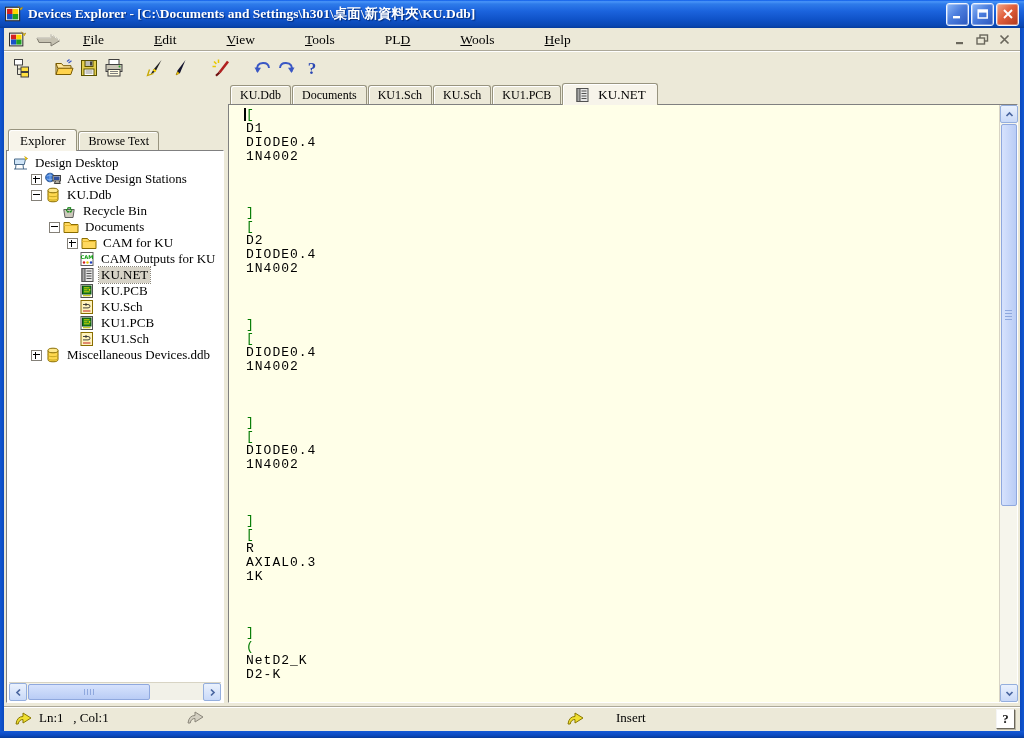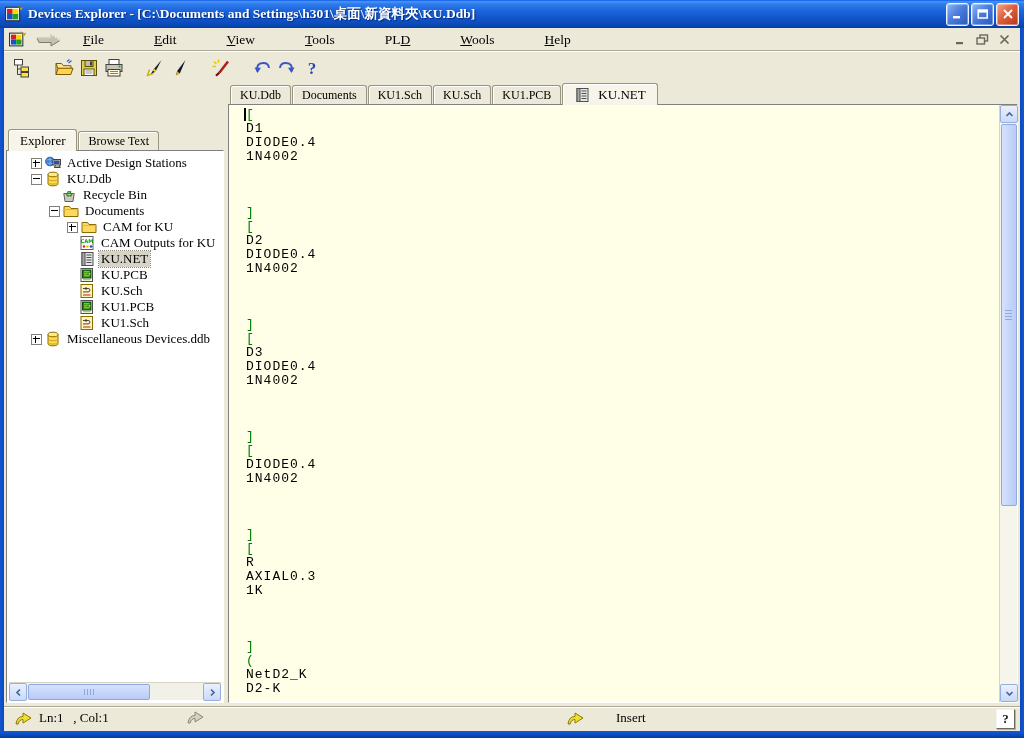--- a/index.html
+++ b/index.html
@@ -252,20 +252,28 @@
             <span class="tab active">
               <span>Explorer</span>
             </span>
             <span class="tab">
               <span>Browse Text</span>
             </span>
           </div>
         <div class="content-sunken">
           <div class="tree-wrap">
             <div class="tree" id="tree">
+                <div class="tree-row" style="padding-left: 4px;">
+                  <span class="t-icon"><svg width="16" height="16" viewBox="0 0 16 16">
+                      <path d="M1.5 4 h11 l-1.2 5.5 H1.5 Z" fill="#CFE4F7" stroke="#4A6A8A"></path>
+                      <path d="M3 9.5 l-0.5 4.5 M10 9.5 l0.5 4.5 M1 14 h13" stroke="#4A6A8A" fill="none"></path>
+                      <path d="M11.5 1.5 l3 2 -2 1.5" fill="#FFD800" stroke="#A88000" stroke-width="0.7"></path>
+                    </svg></span>
+                  <span class="t-label">Design Desktop</span>
+                </div>
                 <div class="tree-row" style="padding-left: 22px;">
                   <span class="exp plus"></span>
                   <span class="t-icon"><svg width="16" height="16" viewBox="0 0 16 16">
                       <circle cx="5" cy="6.5" r="4.3" fill="#3E7BD6" stroke="#1C4A8C"></circle>
                       <path d="M1.5 5.2 q3.5-2.2 7 0 M1.5 7.8 q3.5 2.2 7 0 M5 2.2 v8.6" stroke="#9CC2F0" fill="none" stroke-width="0.7"></path>
                       <rect x="8" y="4.5" width="7.5" height="5.5" fill="#D8D4C8" stroke="#404040"></rect>
                       <rect x="9" y="5.5" width="5.5" height="3.5" fill="#30509E"></rect>
                       <path d="M10.5 10 l-1.2 2.5 h6 l-1.2-2.5" fill="#B0ACA0" stroke="#404040"></path>
                     </svg></span>
                   <span class="t-label">Active Design Stations</span>
@@ -432,21 +440,20 @@
               <div class="line green">]</div>
               <div class="line green">[</div>
               <div class="line">D2</div>
               <div class="line">DIODE0.4</div>
               <div class="line">1N4002</div>
               <div class="line">&nbsp;</div>
               <div class="line">&nbsp;</div>
               <div class="line">&nbsp;</div>
               <div class="line green">]</div>
               <div class="line green">[</div>
-              <div class="line">D3</div>
               <div class="line">DIODE0.4</div>
               <div class="line">1N4002</div>
               <div class="line">&nbsp;</div>
               <div class="line">&nbsp;</div>
               <div class="line">&nbsp;</div>
               <div class="line green">]</div>
               <div class="line green">[</div>
               <div class="line">DIODE0.4</div>
               <div class="line">1N4002</div>
               <div class="line">&nbsp;</div>

